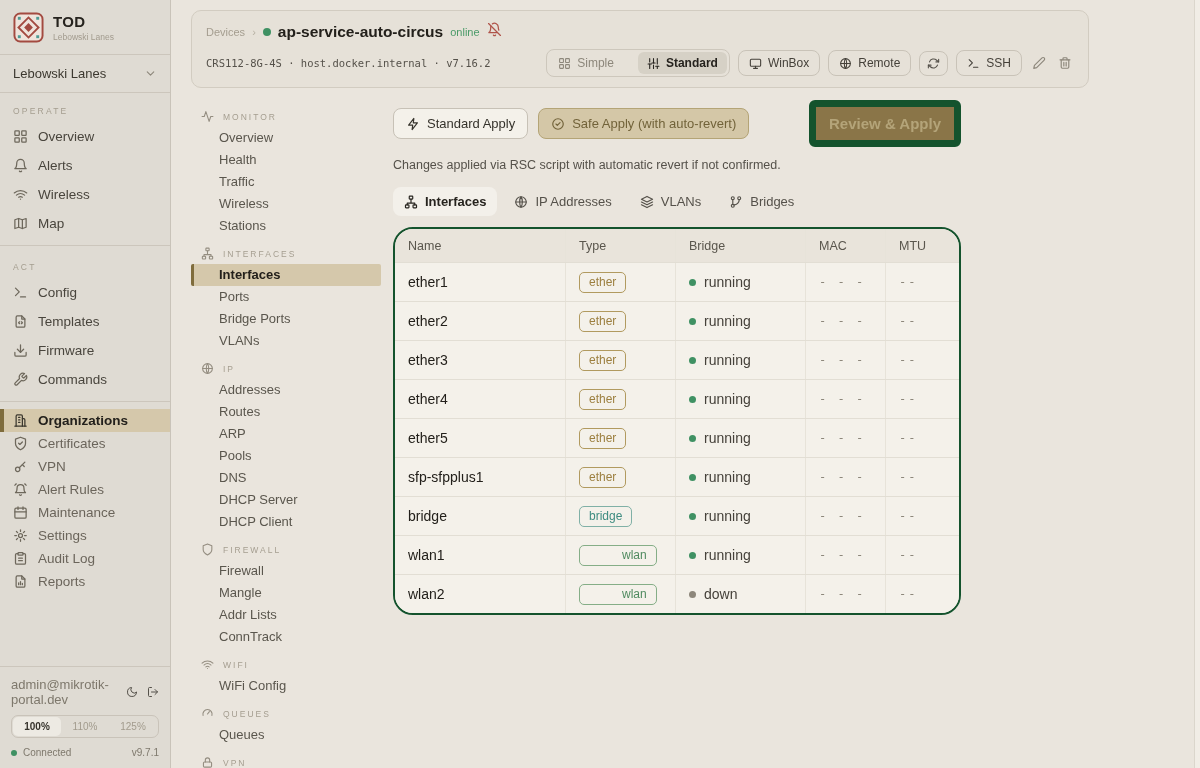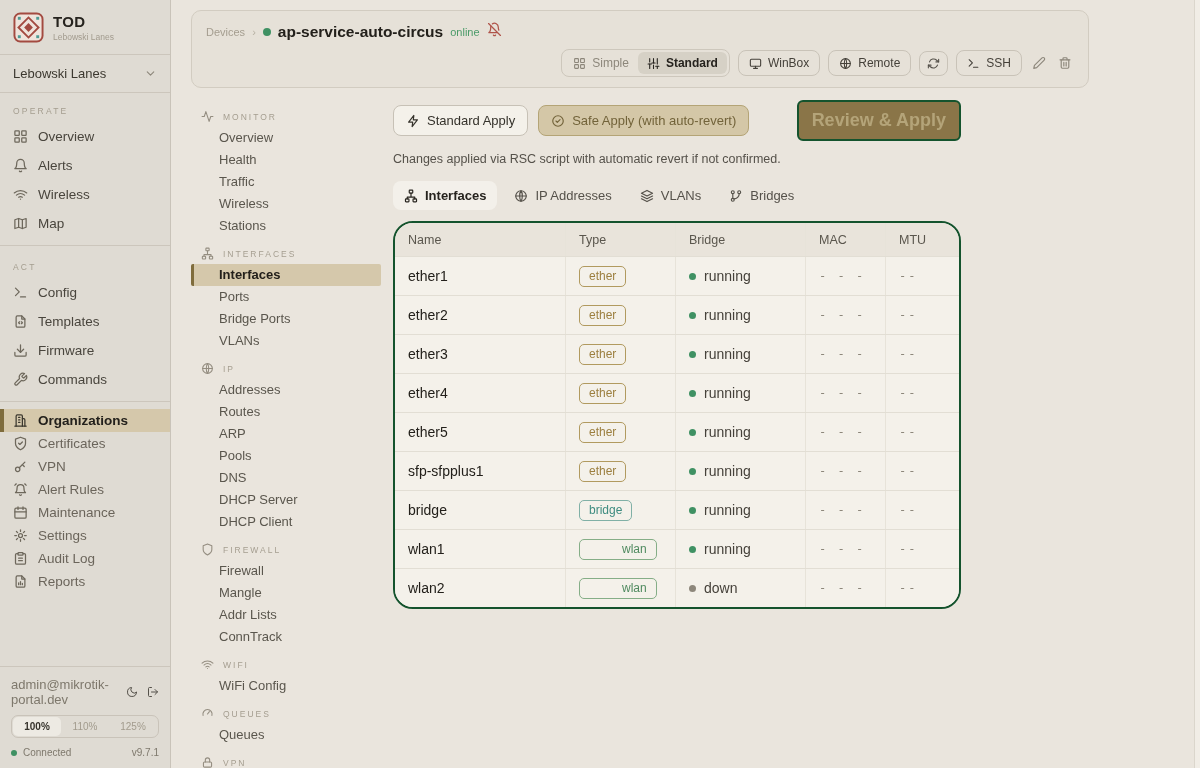--- a/index.html
+++ b/index.html
@@ -48,21 +48,21 @@
   .crumb { font-size:11px; color:#a49d8f; cursor:pointer; }
   .crumb-sep { font-size:11px; color:#b8b1a4; }
   .gdot8 { width:8px; height:8px; border-radius:50%; background:#3f9163; }
   .device-name { font-size:15.5px; font-weight:bold; color:#23201b; }
   .online { font-size:11px; color:#4a9a68; }
   .bell-off { color:#b0544a; cursor:pointer; }
   .bell-off svg { width:15px; height:15px; }
   .sub-row { display:flex; align-items:center; margin-top:8px; }
   .mono { font-family:"DejaVu Sans Mono", monospace; font-size:10.5px; color:#55514a; }
   .hdr-controls { margin-left:auto; display:flex; align-items:center; gap:8px; }
-  .seg { display:flex; border:1px solid #cdc7bc; border-radius:8px; padding:2px; }
+  .seg { display:flex; border:1px solid #cdc7bc; border-radius:8px; padding:2px;gap:15px; }
   .seg-item { display:flex; align-items:center; gap:6px; padding:4px 9px; font-size:12px; color:#8d877b; border-radius:6px; cursor:pointer; }
   .seg-item.active { background:#d6d1c6; color:#26231e; font-weight:bold; }
   .hbtn { display:flex; align-items:center; gap:6px; border:1px solid #c9c3b8; border-radius:8px; padding:5px 10px;
     font-size:12px; color:#45413a; background:transparent; cursor:pointer; }
   .icon-btn { border:1px solid #c9c3b8; border-radius:8px; padding:5px 7px; color:#55514a; display:flex; cursor:pointer; }
   .ghost-btn { color:#8d877b; display:flex; padding:2px; cursor:pointer; }
 
   .body-row { display:flex; margin-top:12px; }
 
   
@@ -72,22 +72,22 @@
   .d-header svg { color:#948d80; }
   .d-item { height:22px; line-height:22px; padding-left:28px; font-size:13px; color:#5a564d; cursor:pointer; margin-right:12px; }
   .d-item.active { background:#d5c8ab; border-left:3px solid #7f6c3c; padding-left:25px; color:#23201b; font-weight:bold; border-radius:2px; }
 
   
   .main { width:568px; flex:none; }
   .apply-row { display:flex; align-items:center; gap:10px; }
   .btn { display:flex; align-items:center; gap:7px; border-radius:8px; font-size:13px; padding:7px 12px; cursor:pointer; }
   .btn-standard { background:#f4f1ea; border:1px solid #c7c1b6; color:#35322b; }
   .btn-safe { background:#d4c7a7; border:1px solid #b4a476; color:#72633a; }
-  .btn-review { margin-left:auto; background:#8a7548; border:2px solid #14532d; color:#b4a479; font-weight:bold;
-    font-size:18px; padding:8px 13px; border-radius:6px; cursor:pointer; }
+  .btn-review { margin-left:auto; background:#8a7548; border:7px solid #14532d; color:#b4a479; font-weight:bold;
+    font-size:15px; padding:8px 13px; border-radius:6px; cursor:pointer; }
   .apply-note { margin-top:11px; font-size:12.5px; color:#55514a; }
 
   .tabs { display:flex; gap:6px; margin-top:15px; }
   .tab { display:flex; align-items:center; gap:7px; padding:7px 11px; font-size:13px; color:#55514a; border-radius:8px; cursor:pointer; }
   .tab.active { background:#f3f0ea; color:#26231e; font-weight:bold; }
 
   .table { margin-top:11px; border:2px solid #14532d; border-radius:20px; overflow:hidden; }
   .thead { display:flex; align-items:center; height:33px; background:#e9e4db; font-size:12.5px; color:#5a564d; }
   .tr { display:flex; align-items:center; height:39px; background:#f4f1ea; border-top:1px solid #e2ded4; }
   .td, .th { height:100%; display:flex; align-items:center; }
@@ -315,20 +315,21 @@
         <span class="bell-off">
           <svg viewBox="0 0 24 24" fill="none" stroke="currentColor" stroke-width="2" stroke-linecap="round" stroke-linejoin="round">
               <path d="M13.7 21a2 2 0 0 1-3.4 0"></path>
               <path d="M18.9 13c-.6-1.3-.9-3-.9-5a6 6 0 0 0-9.3-5"></path>
               <path d="M6.2 6.5C6.07 7 6 7.5 6 8c0 7-3 9-3 9h13"></path>
               <path d="m2.5 2.5 19 19"></path>
             </svg>
         </span>
       </div>
       <div class="sub-row">
+        <span class="mono">CRS112-8G-4S · host.docker.internal · v7.16.2</span>
         <span class="hdr-controls">
           <span class="seg">
             <span class="seg-item">
               <svg class="i13" viewBox="0 0 24 24" fill="none" stroke="currentColor" stroke-width="2" stroke-linecap="round" stroke-linejoin="round">
                   <rect x="3" y="3" width="7" height="7" rx="1"></rect>
                   <rect x="14" y="3" width="7" height="7" rx="1"></rect>
                   <rect x="3" y="14" width="7" height="7" rx="1"></rect>
                   <rect x="14" y="14" width="7" height="7" rx="1"></rect>
                 </svg>
               <span>Simple</span>

